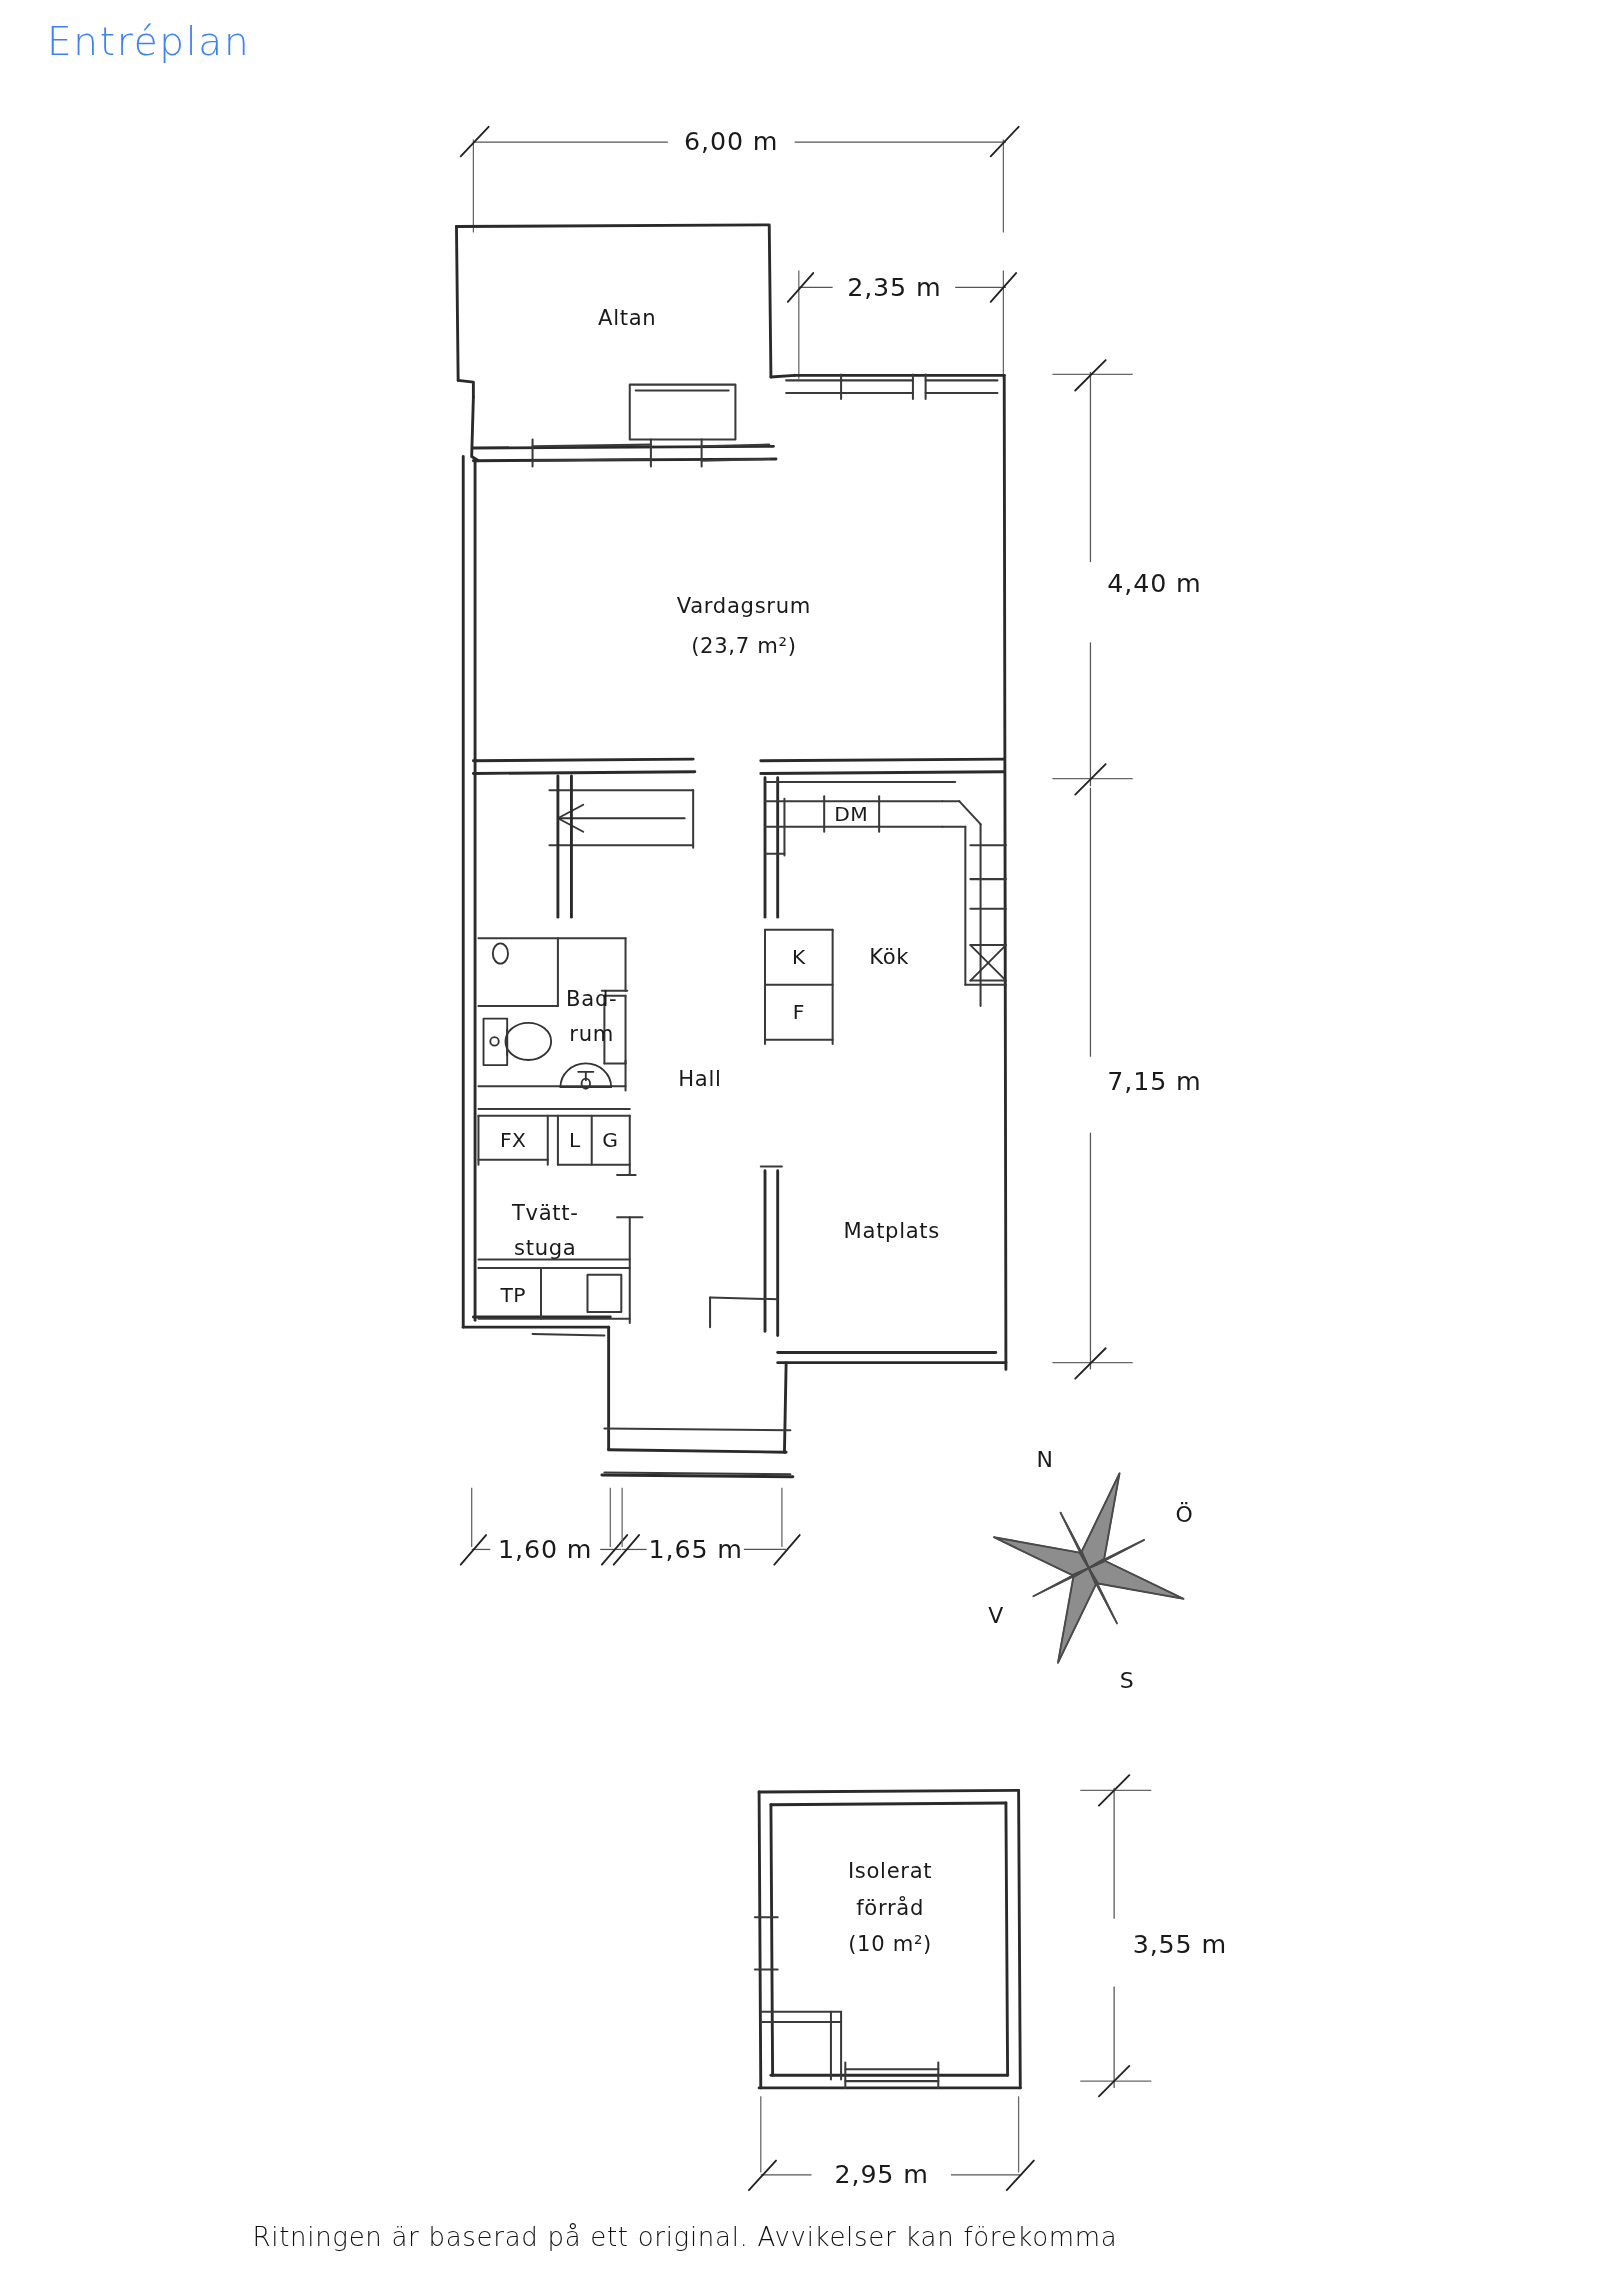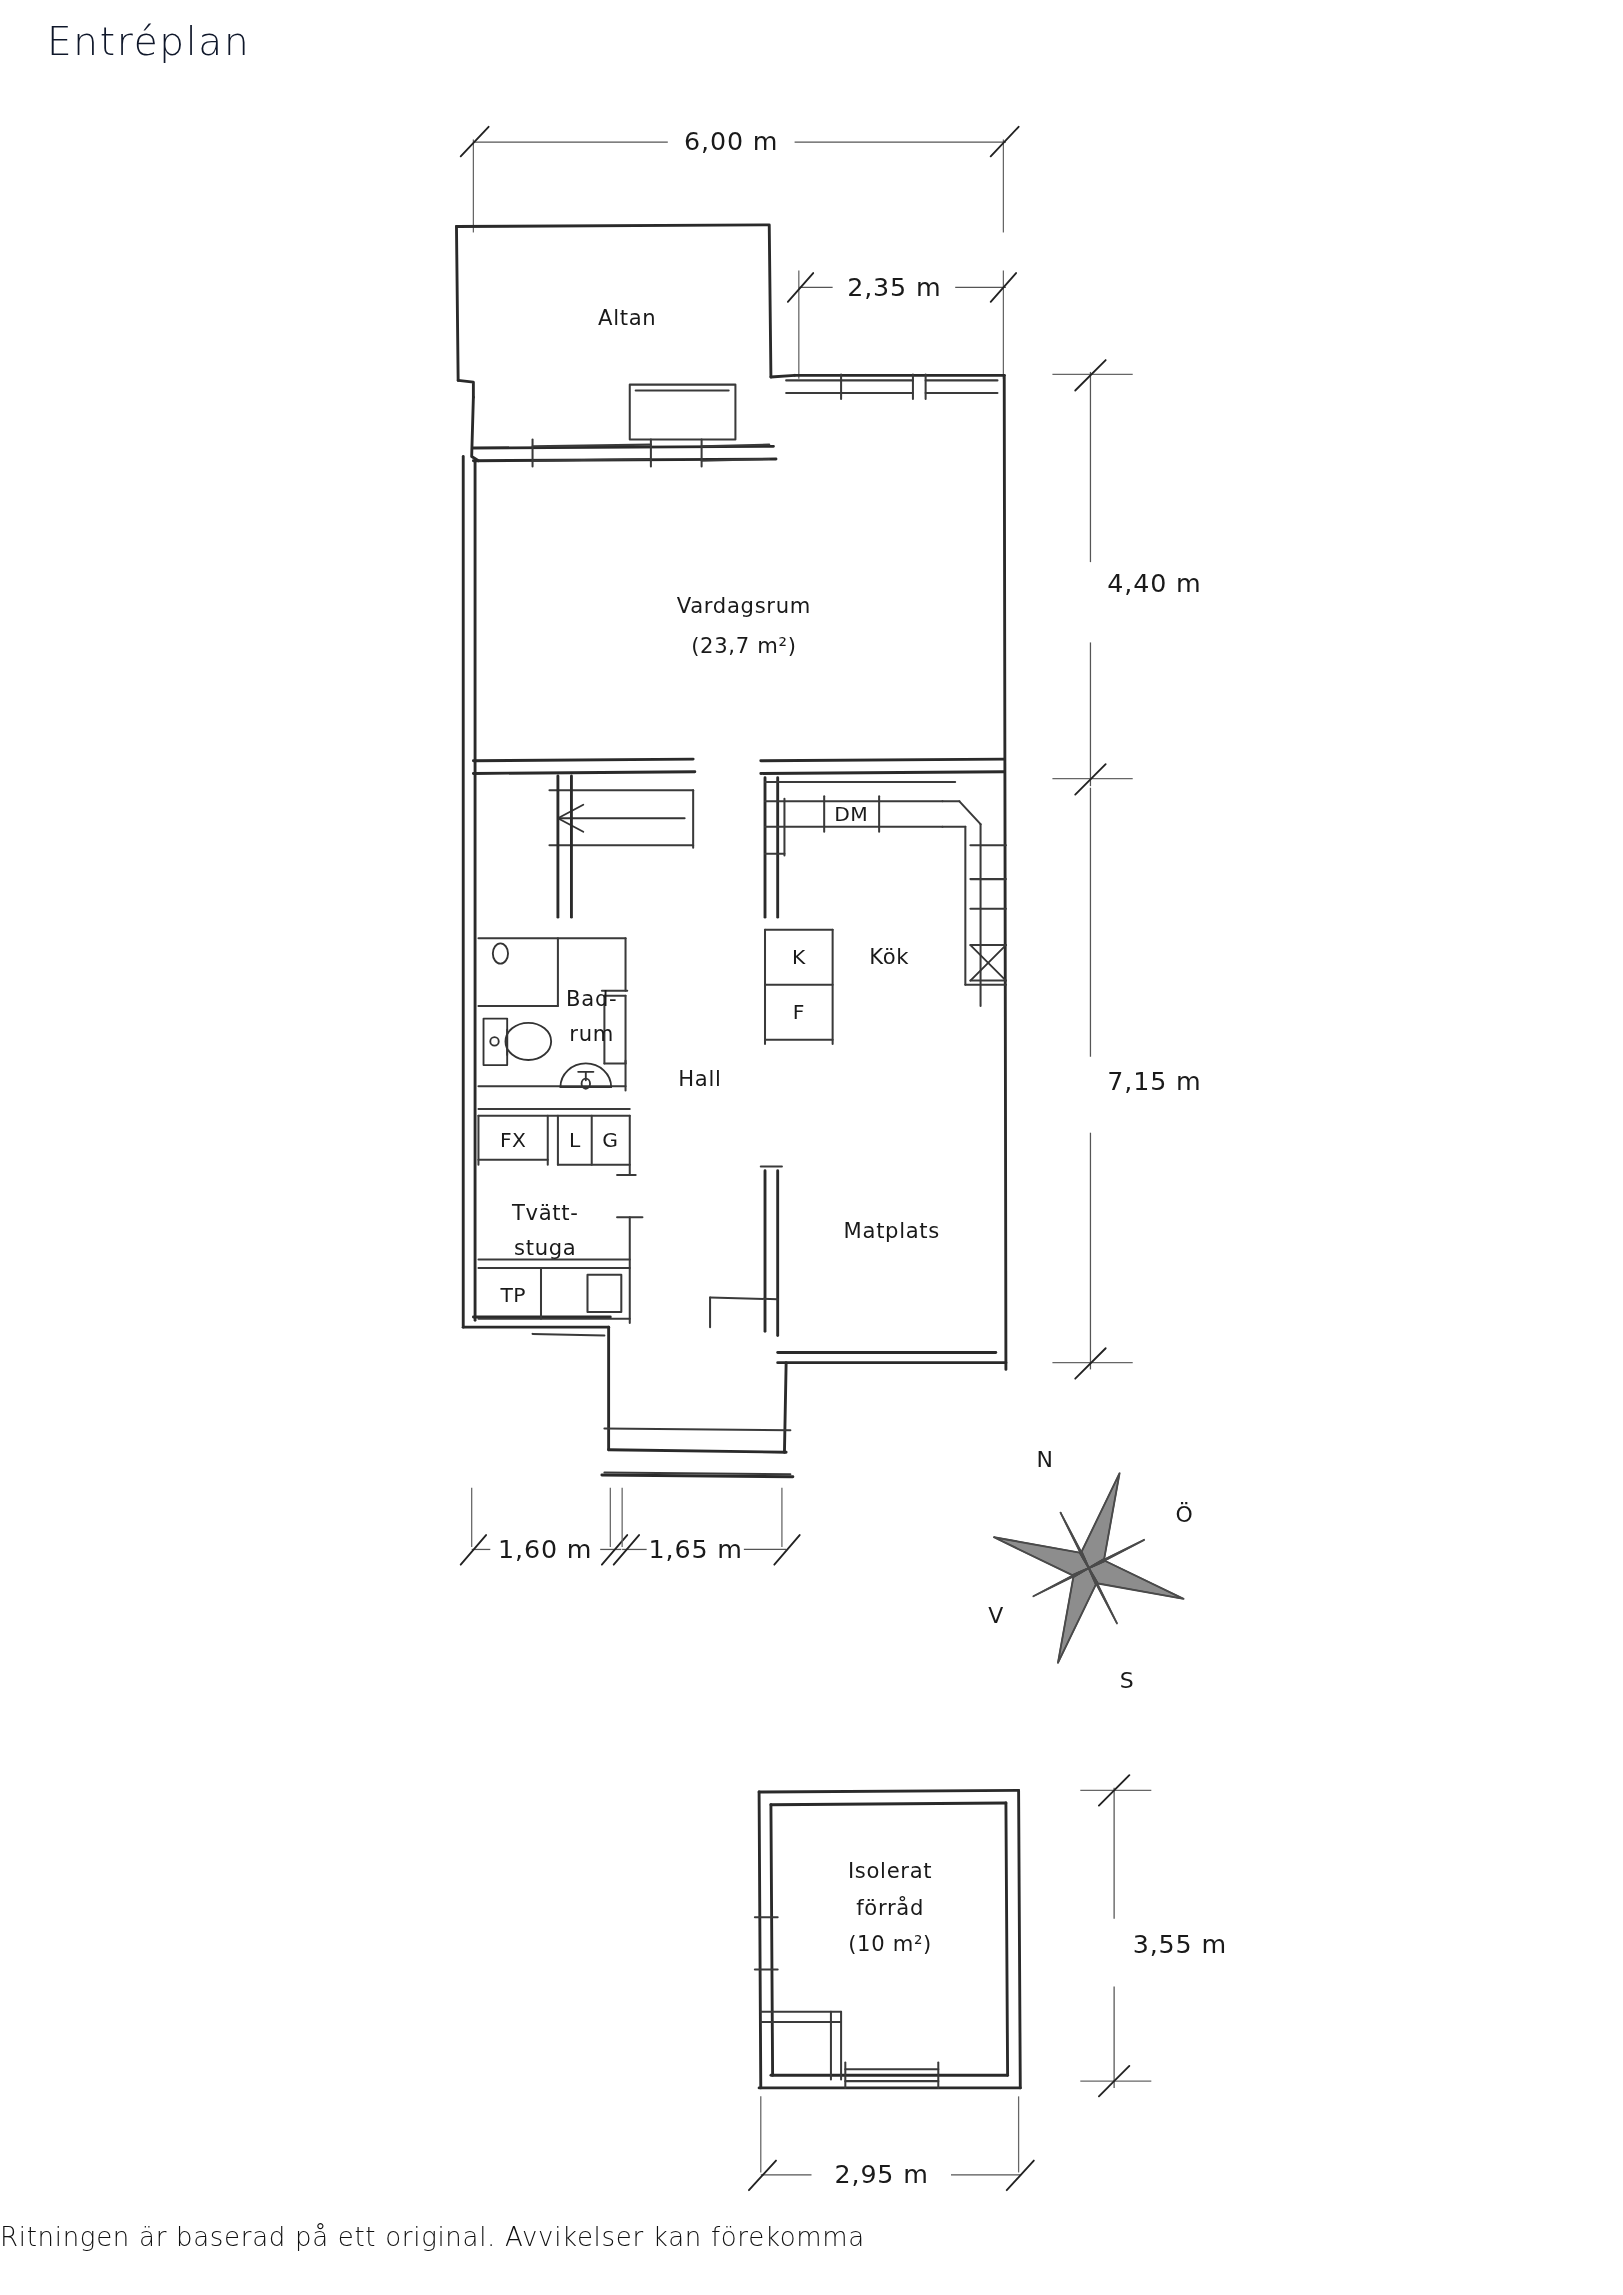--- a/index.html
+++ b/index.html
@@ -25,28 +25,28 @@
     font-weight: 300;
     letter-spacing: 0.4px;
     color: #1a1a1a;
   }
   #page-title {
     position: absolute;
     left: 47px;
     top: 18.6px;
     font-size: 39px;
     letter-spacing: 1.7px;
-    color: #0f172a;
+    color: #3b82f6;
   }
   #footer-note {
     position: absolute;
     left: 0;
     top: 2222px;
     width: 1370px;
-    text-align: left;
+    text-align: center;
     font-size: 26px;
     letter-spacing: 0.7px;
     color: #111;
   }
   svg text {
     font-family: "DejaVu Sans", sans-serif;
     fill: #1a1a1a;
   }
   .dimtext { font-size: 30px; letter-spacing: 1px; }
   .roomlabel { font-size: 25px; letter-spacing: 0.8px; }

